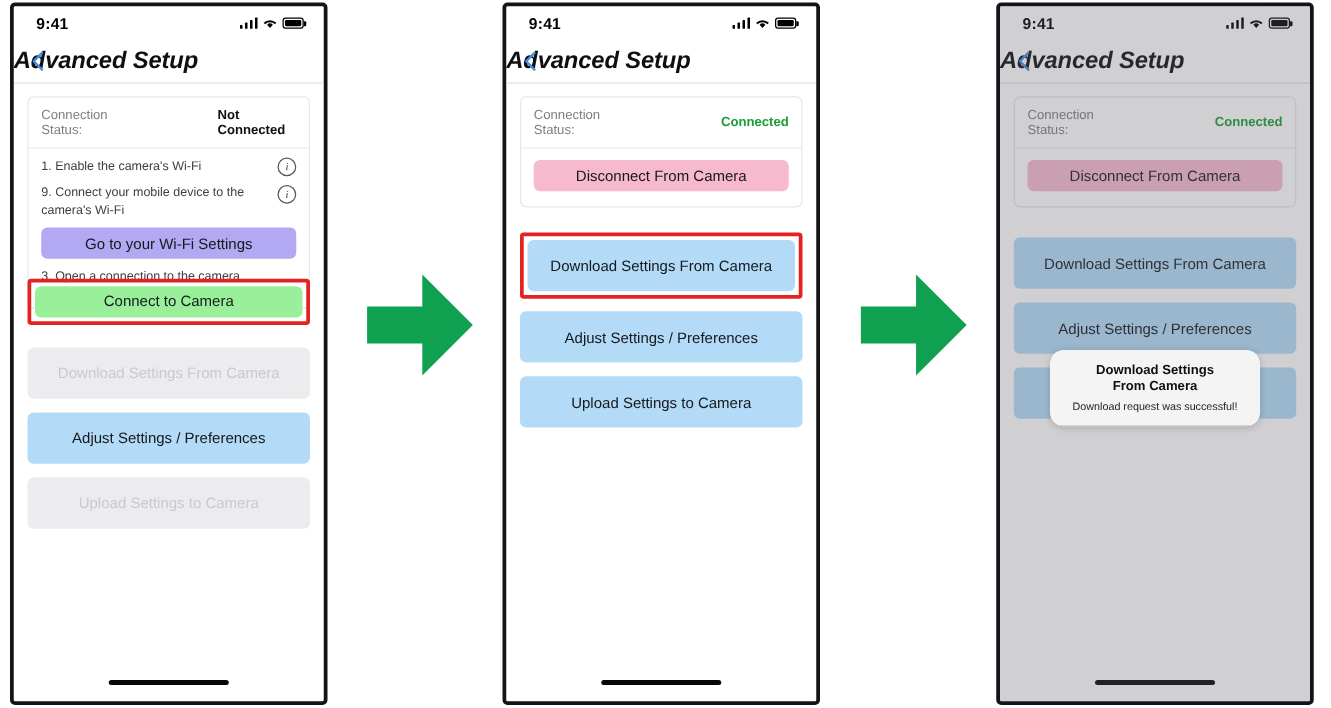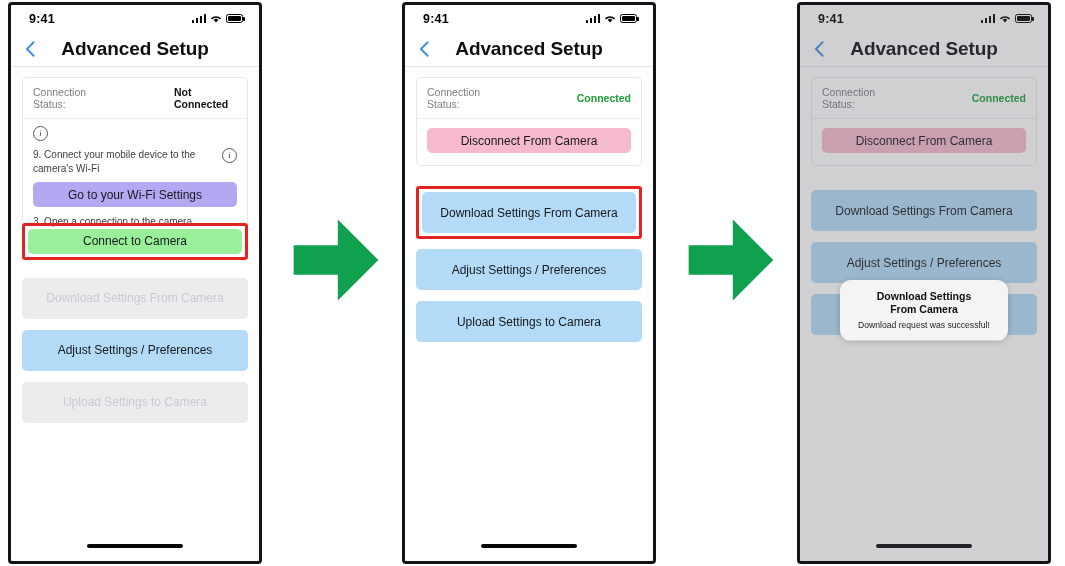--- a/index.html
+++ b/index.html
@@ -44,22 +44,23 @@
   .bars i:nth-child(4){height:9px;}
   .wifi{position:relative;width:12px;height:9px;}
   .wifi svg{display:block;}
   .batt{width:17px;height:9px;border:1.3px solid #000;border-radius:2.4px;position:relative;box-sizing:border-box;}
   .batt::after{content:"";position:absolute;right:-3px;top:2.4px;width:1.6px;height:3.4px;background:#000;border-radius:0 1px 1px 0;}
   .batt i{position:absolute;left:1px;top:1px;bottom:1px;right:1px;background:#000;border-radius:1px;display:block;}
 
   
   .navbar{
     height:34px;flex:0 0 34px;
-    position:relative;display:flex;align-items:center;justify-content:center;
+    position:relative;display:flex;align-items:center;
     border-bottom:1px solid #e2e3e5;
+    font-style:italic;
   }
   .nav-title{font-size:19px;font-weight:bold;color:#0d0f12;letter-spacing:-.1px;}
   .nav-back{
     position:absolute;left:10px;top:50%;transform:translateY(-50%);
     width:18px;height:18px;display:flex;align-items:center;justify-content:center;
   }
   .nav-back svg{display:block;}
 
   
   .content{flex:1 1 auto;position:relative;padding:10px 11px 0 11px;box-sizing:border-box;}
@@ -195,20 +196,21 @@
       <div class="content">
 
         <div class="card">
           <div class="status-row">
             <span class="status-label">Connection Status:</span>
             <span class="status-value">Not Connected</span>
           </div>
 
           <div class="steps">
             <div class="step inline">
+              <span class="step-text">1. Enable the camera's Wi-Fi</span>
               <span class="info-icon">i</span>
             </div>
 
             <div class="step">
               <span class="step-text">9. Connect your mobile device to the camera's Wi-Fi</span>
               <span class="info-icon">i</span>
             </div>
 
             <div class="btn wifi-btn">Go to your Wi-Fi Settings</div>
 

